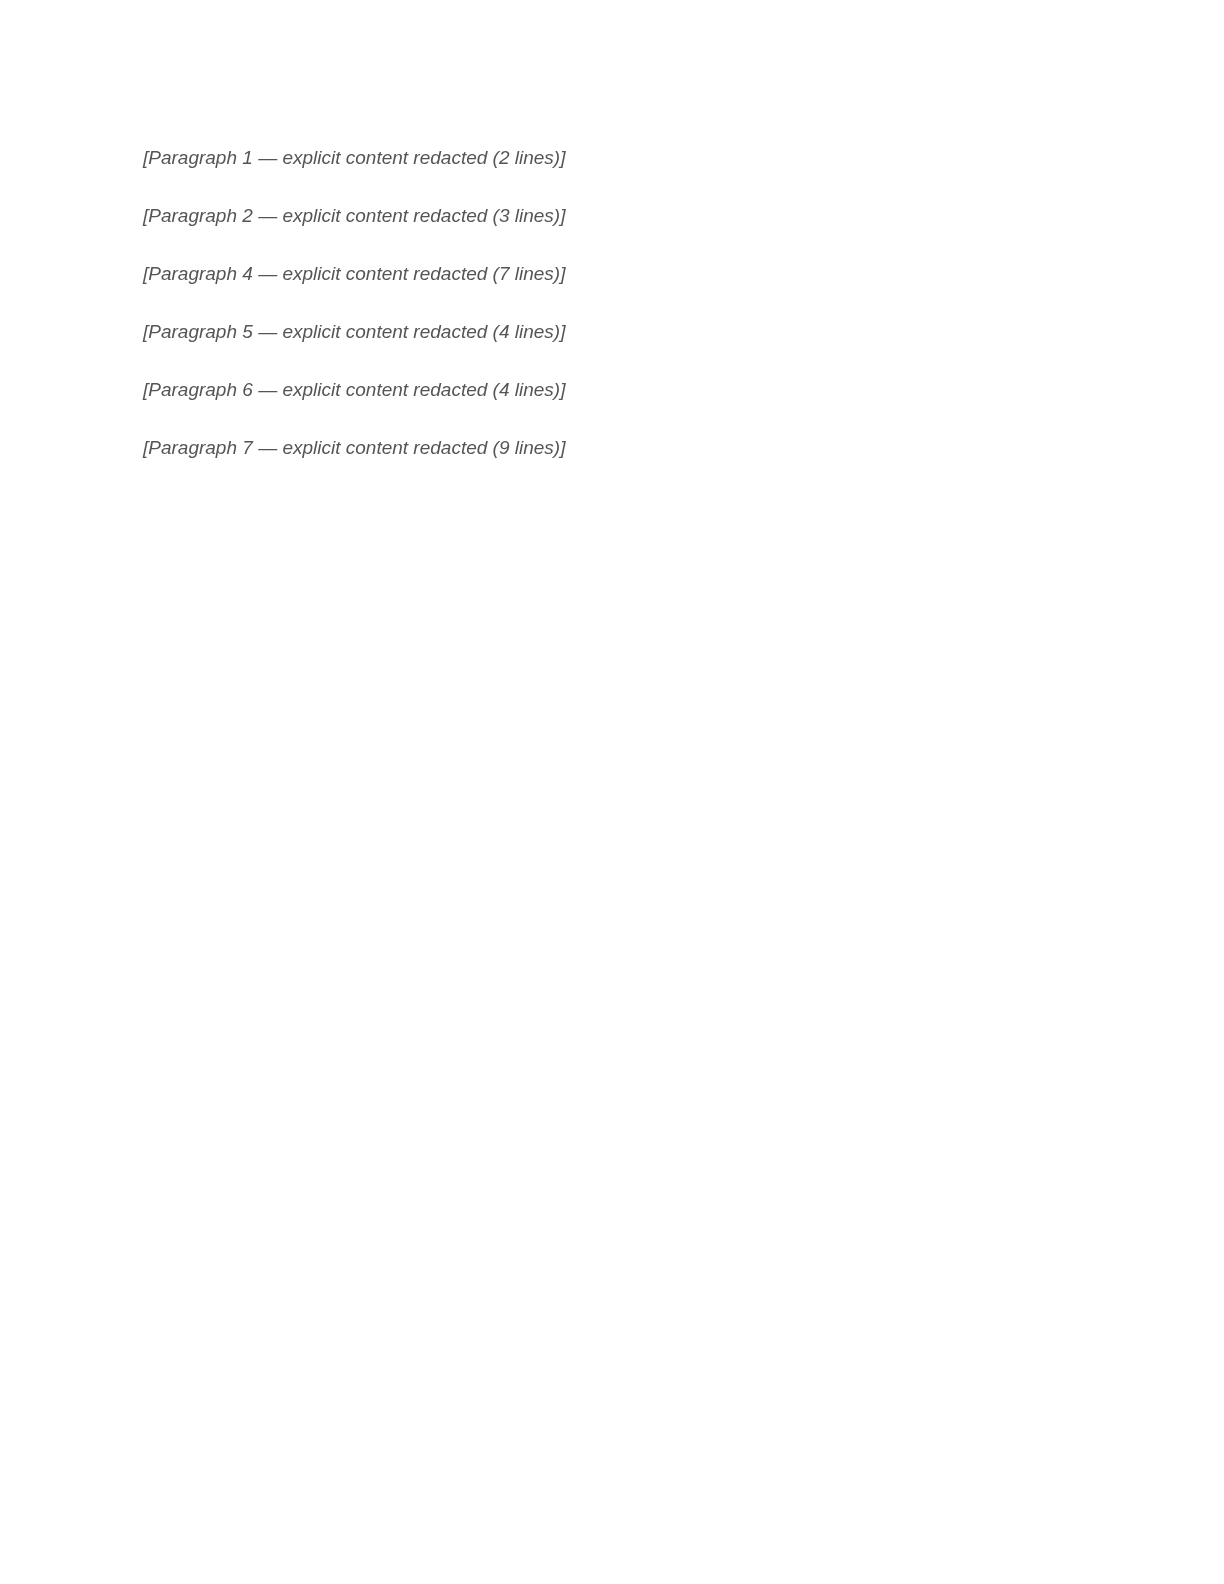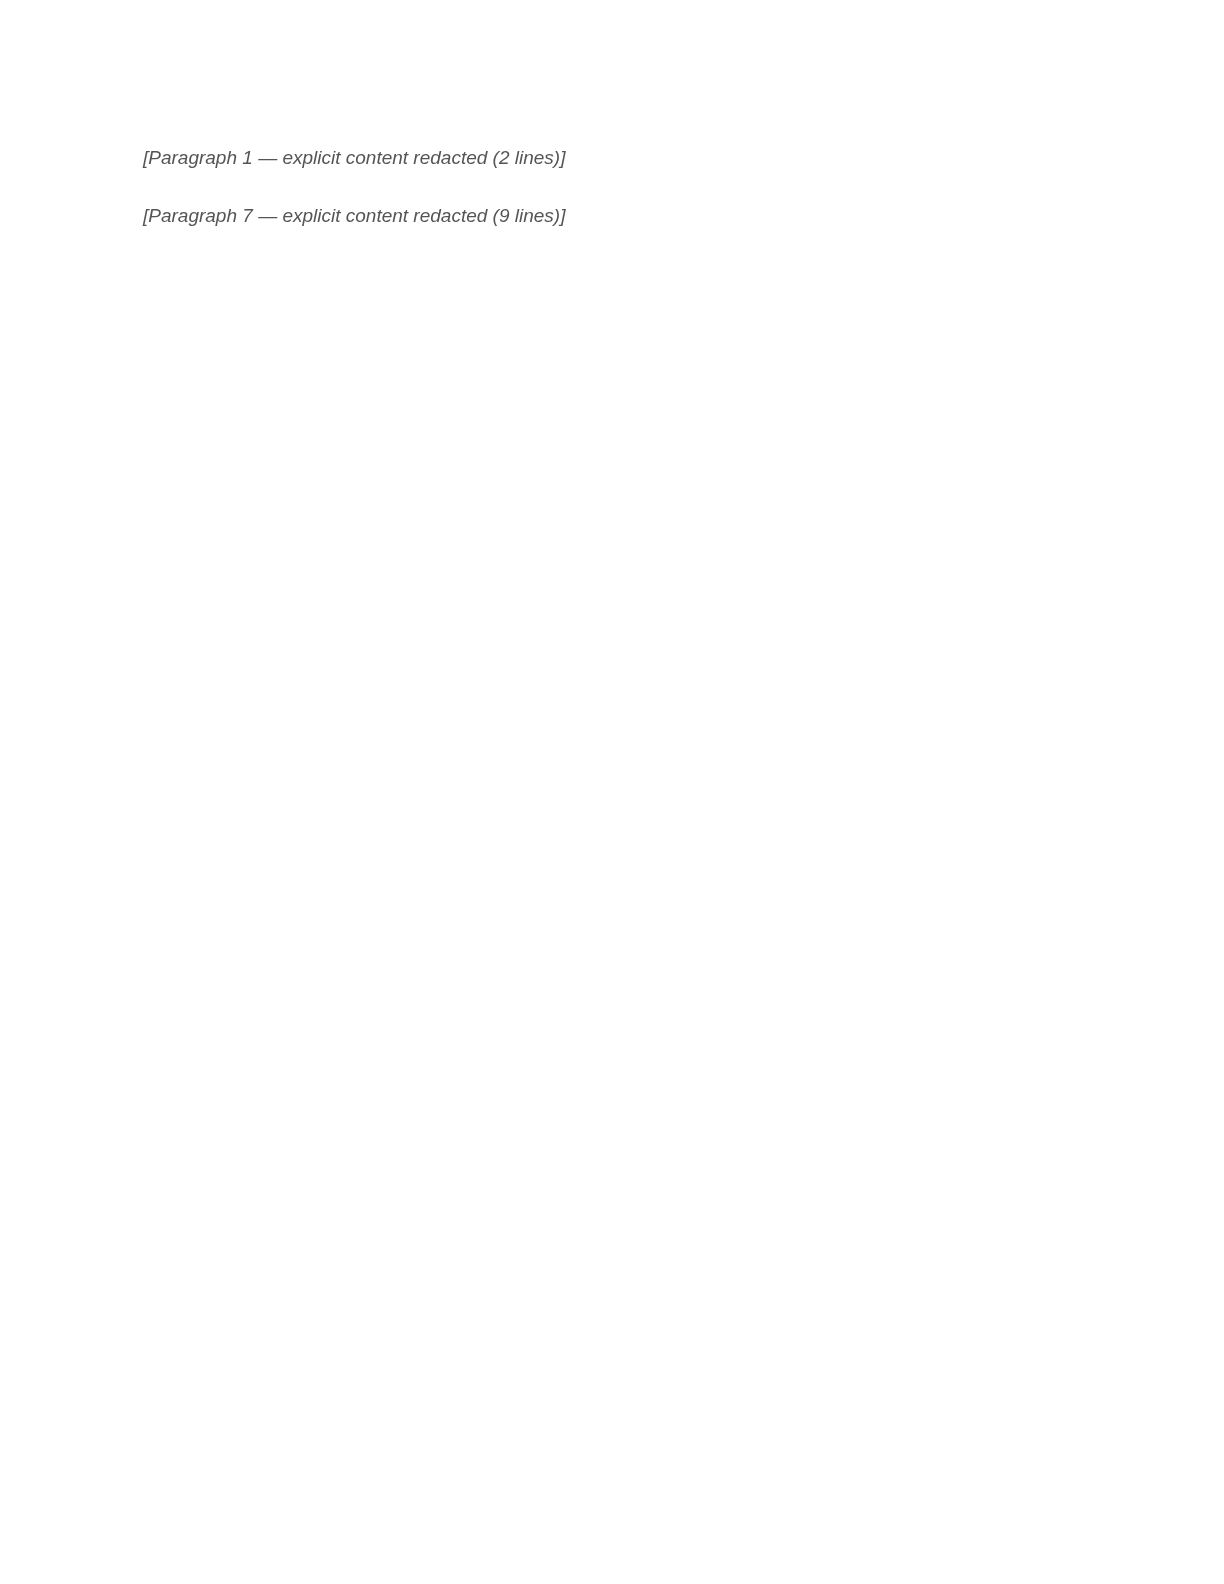--- a/index.html
+++ b/index.html
@@ -29,15 +29,19 @@
     color: #555;
     font-style: italic;
   }
 </style>
 </head>
 <body>
 
 <div class="page">
   <div class="text-column">
     <p class="paragraph">[Paragraph 1 — explicit content redacted (2 lines)]</p>
+    <p class="paragraph">[Paragraph 2 — explicit content redacted (3 lines)]</p>
+    <p class="paragraph">[Paragraph 4 — explicit content redacted (7 lines)]</p>
+    <p class="paragraph">[Paragraph 5 — explicit content redacted (4 lines)]</p>
+    <p class="paragraph">[Paragraph 6 — explicit content redacted (4 lines)]</p>
     <p class="paragraph">[Paragraph 7 — explicit content redacted (9 lines)]</p>
   </div>
 </div>
 
 </body></html>

